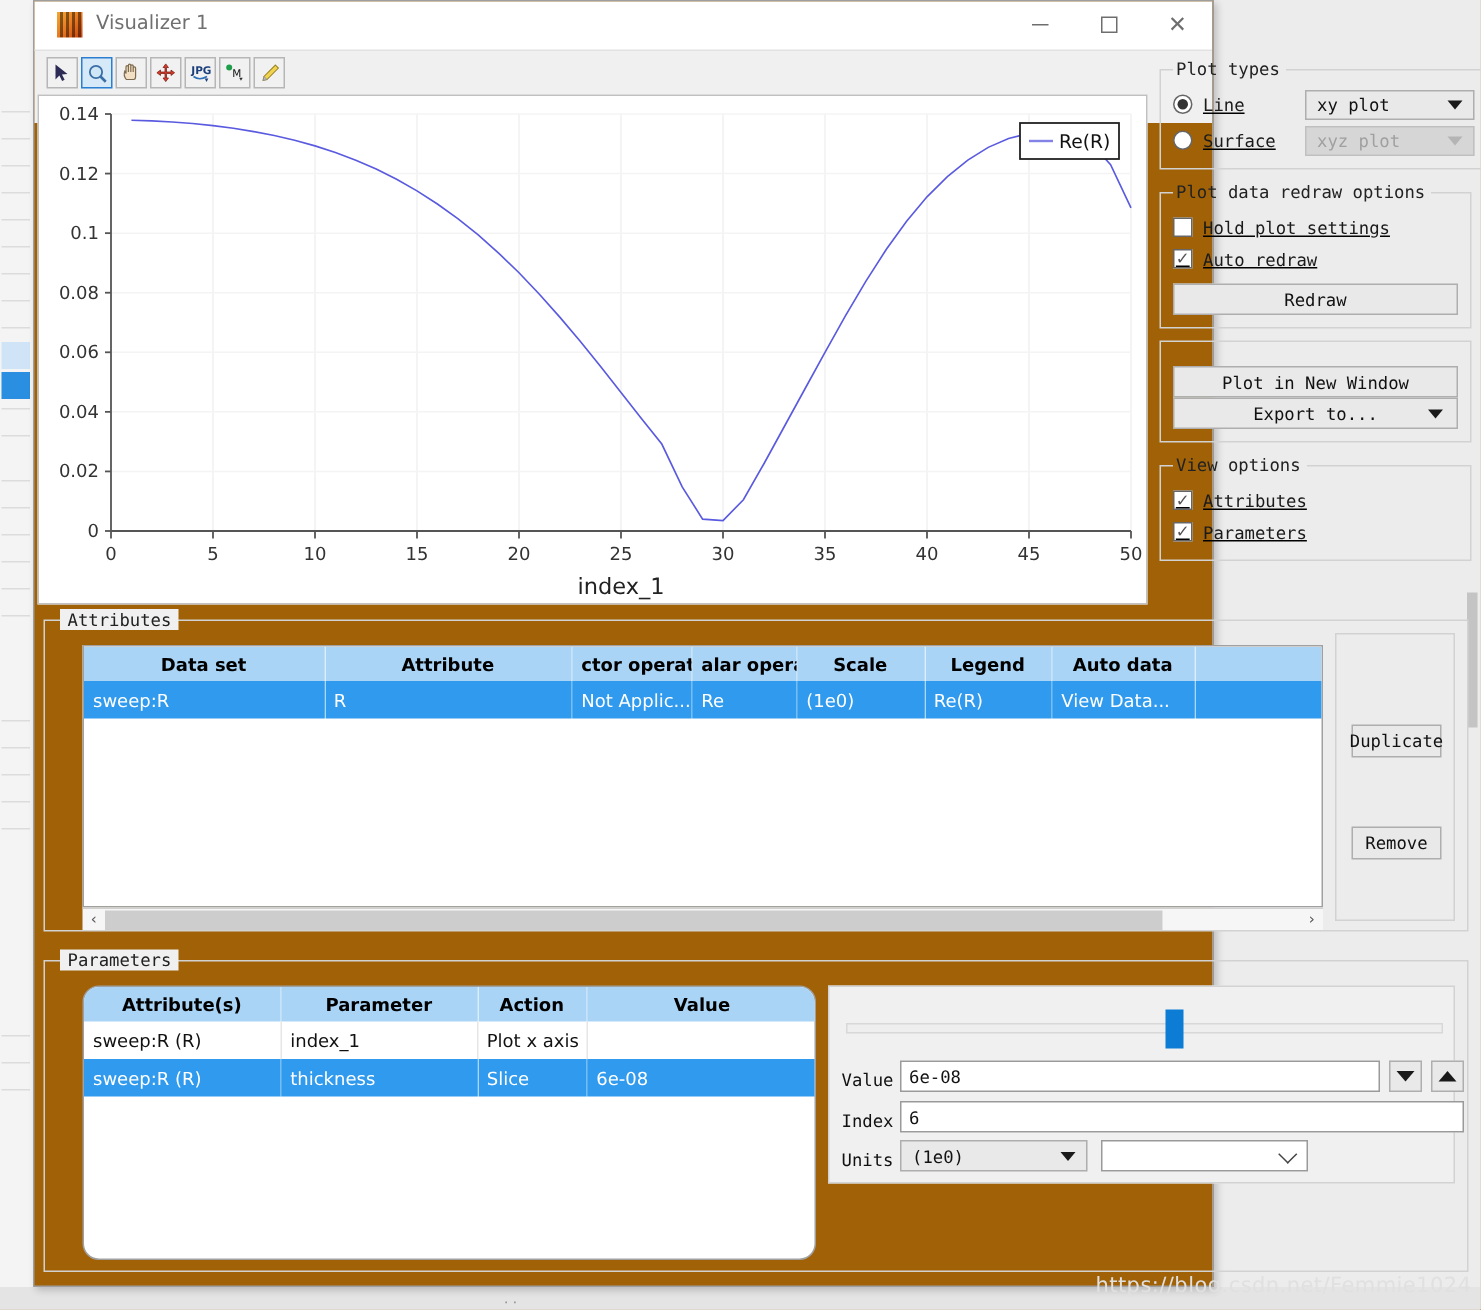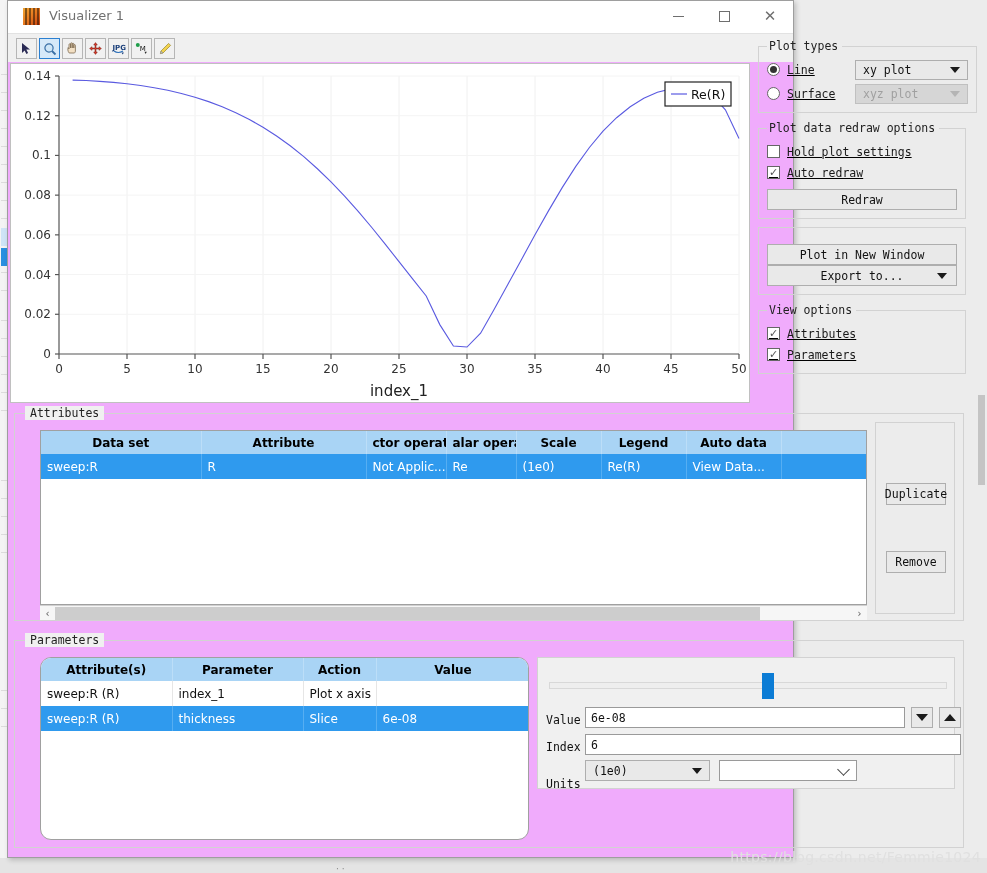--- a/index.html
+++ b/index.html
@@ -38,22 +38,22 @@
   .bg-bottom-bar {
     position:absolute; left:0; bottom:0; width:987px; height:15px; background:#e4e4e4;
   }
   .bg-bottom-dots {
     position:absolute; left:336px; bottom:1px; width:40px; height:8px;
     font-family:"DejaVu Sans", sans-serif; font-size:9px; color:#8a8a8a; letter-spacing:3px;
   }
 
   
   .window {
-    position: absolute; left: 7px; top: 0; width: 787px; height: 858px;
-    background: #f0abfc;
+    position: absolute; left: 22px; top: 0; width: 787px; height: 858px;
+    background: #a16207;
     border: 1px solid #9e9e9e;
     box-sizing: border-box;
     box-shadow: 2px 2px 5px rgba(0,0,0,0.20);
   }
   .titlebar {
     position: relative; height: 32px; background: #ffffff;
     border-bottom: 1px solid #e2e2e2;
   }
   .title-icon {
     position:absolute; left: 15px; top: 7px; width: 17px; height: 17px;
@@ -75,21 +75,21 @@
   .win-min { right: 92px; }
   .win-max { right: 46px; }
   .win-close { right: 0px; }
   .win-btn .glyph-min { display:block; width:11px; height:1px; background:#6e6e6e; }
   .win-btn .glyph-max { display:block; width:11px; height:11px; border:1px solid #6e6e6e; box-sizing:border-box;}
   .win-btn .glyph-close { font-size:15px; line-height:15px; color:#6e6e6e; font-family:"DejaVu Sans", sans-serif;}
 
   
   .toolbar {
     position: relative; height: 26px; background:#f0f0f0;
-    padding: 0 0 2px 8px;
+    padding: 20px 0 2px 8px;
   }
   .tbtn {
     position:absolute; top:4px; width:21px; height:21px;
     border:1px solid #b6b6b6; background:#f1f1f1;
     box-sizing:border-box; display:flex; align-items:center; justify-content:center;
     font-size:11px; color:#333; font-family:"DejaVu Sans", sans-serif;
   }
   .tbtn.active { border:1px solid #2b7fd0; background:#d6e9f9; }
   .tbtn svg { display:block; }
 
@@ -579,21 +579,21 @@
           </div>
         <div class="spin" style="left:401px; top:49px;">
             <span class="tri-up"></span>
           </div>
 
         <div class="field-label" style="left:8px; top:82px;">Index</div>
         <div class="field-box" style="left:47px; top:76px; width:376px; height:21px;">
           <span>6</span>
         </div>
 
-        <div class="field-label" style="left:8px; top:108px;margin-top:11px;">Units</div>
+        <div class="field-label" style="left:8px; top:108px;">Units</div>
         <div class="combo" style="position:absolute; left:47px; top:102px; width:125px; height:21px;">
           <span>(1e0)</span>
           <span class="arrow"></span>
         </div>
         <div class="combo2" style="left:181px; top:102px; width:138px; height:21px;">
           <span></span>
           <span class="chev"></span>
         </div>
       </div>
     </div>

